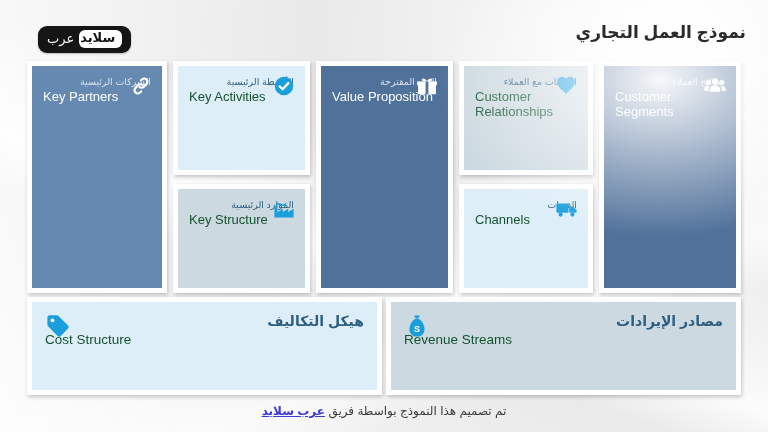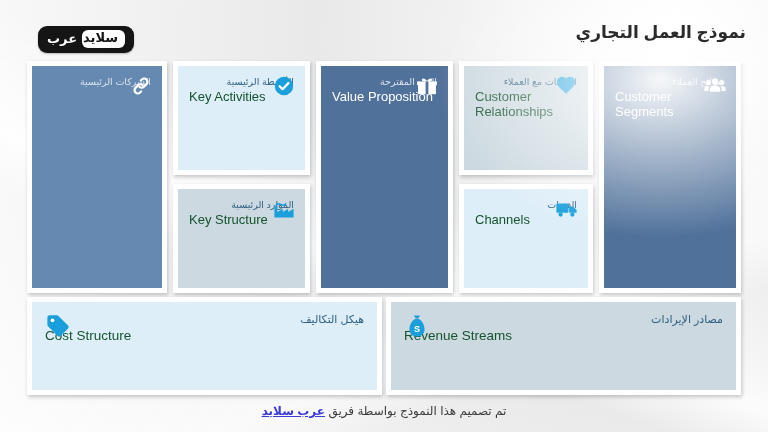--- a/index.html
+++ b/index.html
@@ -34,21 +34,21 @@
     display:flex; align-items:center; gap:5px;
     background:#151515; color:#ffffff;
     border-radius:9px; padding:4px 9px 5px 9px;
     box-shadow:0 1px 2px rgba(0,0,0,.25);
     z-index:6;
   }
   .logo .pill{
     background:#ffffff; color:#141414; border-radius:6px;
     padding:1px 7px 2px 1px; font-size:13px; font-weight:bold; line-height:1.15;
   }
-  .logo .word{ font-size:13px; font-weight:bold; line-height:1.15; letter-spacing:.2px; }
+  .logo .word{ font-size:13px; font-weight:normal; line-height:1.15; letter-spacing:.2px; }
 
   
   .title{
     position:absolute; right:22px; top:22px;
     font-size:17px; font-weight:bold; color:#2b2b2b;
     letter-spacing:.3px; text-align:right; z-index:6;
     text-shadow:0 1px 0 rgba(255,255,255,.8);
   }
 
   
@@ -99,21 +99,21 @@
   }
   .ico.ar-right{ left:auto; right:9px; }
 
   
   .bottom{ position:absolute; left:27px; top:297px; width:714px; height:98px; }
   .bcell{ position:absolute; top:0; height:98px; background:#fff; padding:5px;
           box-shadow:1px 2px 4px rgba(0,0,0,.22); }
   .b1{ left:0; width:355px; }
   .b2{ left:359px; width:355px; }
   .bpane{ position:relative; width:100%; height:100%; padding:11px 13px; }
-  .bpane .lbl-ar{ font-size:11px; }
+  .bpane .lbl-ar{ font-size:14px;font-weight:bold; }
   .bpane .lbl-en{ font-size:13.5px; }
   .bico{ position:absolute; top:11px; left:13px; width:26px; height:26px; }
 
   
   .footer{
     position:absolute; left:0; right:0; top:404px;
     text-align:center; font-size:12px; color:#3a3a3a; z-index:6;
   }
   .footer .lnk{ color:#3b3bd6; text-decoration:underline; font-weight:bold; }
 </style>
@@ -132,20 +132,21 @@
   <div class="canvas">
 
     <div class="col c1">
       <div class="frame">
         <div class="pane bg-mid on-dark" style="height:100%;">
           <svg class="ico ar-right" viewBox="0 0 24 24">
             <path fill="#ffffff" d="M9.6 13.5a4.3 4.3 0 0 0 6.1 0l2.6-2.6a4.3 4.3 0 0 0-6.1-6.1l-1.3 1.3a1.1 1.1 0 0 0 1.5 1.5l1.3-1.3a2.1 2.1 0 0 1 3 3l-2.6 2.6a2.1 2.1 0 0 1-3 0 1.1 1.1 0 0 0-1.5 1.6z"></path>
             <path fill="#ffffff" d="M14.4 10.5a4.3 4.3 0 0 0-6.1 0l-2.6 2.6a4.3 4.3 0 0 0 6.1 6.1l1.3-1.3a1.1 1.1 0 0 0-1.5-1.5l-1.3 1.3a2.1 2.1 0 0 1-3-3l2.6-2.6a2.1 2.1 0 0 1 3 0 1.1 1.1 0 0 0 1.5-1.6z"></path>
           </svg>
           <div class="lbl-ar">الشركات الرئيسية</div>
+          <div class="lbl-en">Key Partners</div>
         </div>
       </div>
     </div>
 
     <div class="col c2">
       <div class="frame split" style="background:transparent;padding:0;box-shadow:none;">
         <div class="pane-wrap" style="height:114px;">
           <div class="pane bg-lightblue on-light" style="height:100%;">
             <svg class="ico ar-right" viewBox="0 0 24 24">
               <circle cx="12" cy="12" r="9.2" fill="#1a9fdc"></circle>

